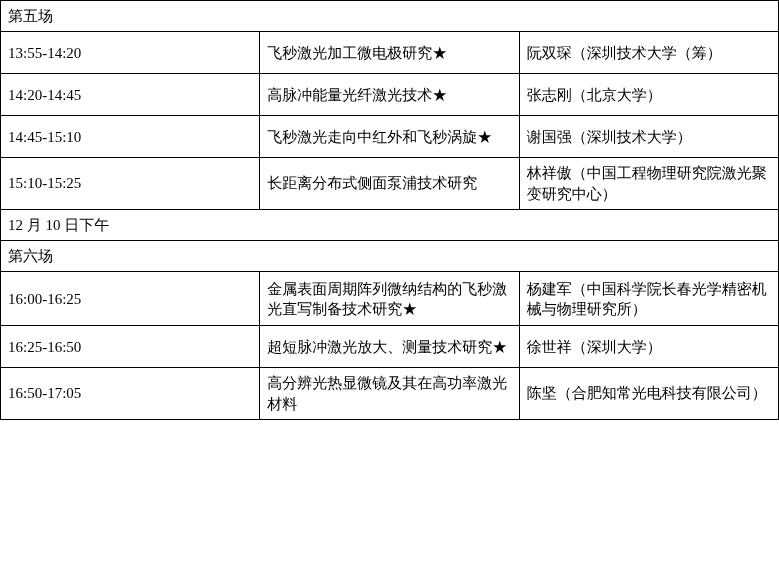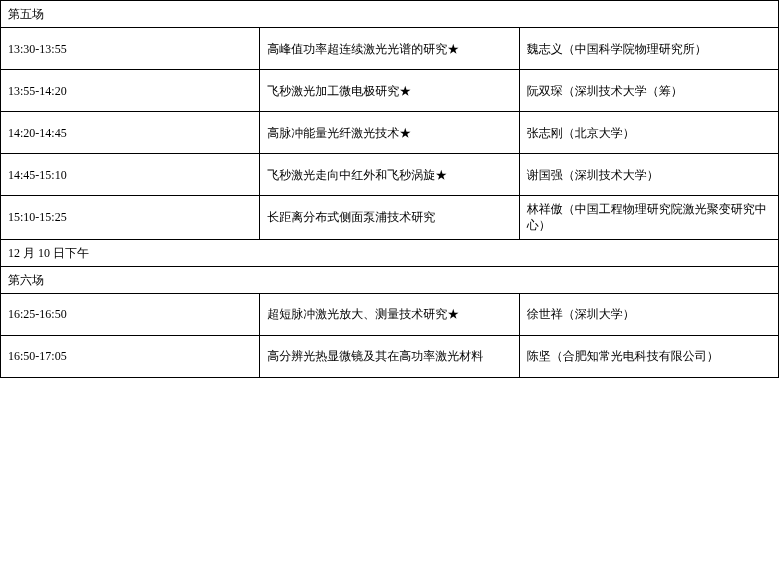--- a/index.html
+++ b/index.html
@@ -20,21 +20,21 @@
     height: 566px;
   }
   table.schedule {
     border-collapse: collapse;
     width: 779px;
     table-layout: fixed;
   }
   table.schedule td {
     border: 1px solid #000000;
     padding: 5px 7px;
-    font-size: 12px;
+    font-size: 15px;
     line-height: 1.35;
     vertical-align: middle;
     font-family: "Liberation Serif", "DejaVu Serif", serif;
   }
   td.col-time {
     width: 108px;
     text-align: left;
     white-space: nowrap;
     font-size: 14px;
   }
@@ -61,25 +61,20 @@
 <body>
 
 <div class="page">
   <table class="schedule">
     <tbody>
 
       <tr class="row-h-section">
         <td class="section-head" colspan="3">第五场</td>
       </tr>
 
-      <tr class="row-h-normal">
-        <td class="col-time">13:30-13:55</td>
-        <td class="col-topic">高峰值功率超连续激光光谱的研究★</td>
-        <td class="col-speaker">魏志义（中国科学院物理研究所）</td>
-      </tr>
 
       <tr class="row-h-normal">
         <td class="col-time">13:55-14:20</td>
         <td class="col-topic">飞秒激光加工微电极研究★</td>
         <td class="col-speaker">阮双琛（深圳技术大学（筹）</td>
       </tr>
 
       <tr class="row-h-normal">
         <td class="col-time">14:20-14:45</td>
         <td class="col-topic">高脉冲能量光纤激光技术★</td>
@@ -101,20 +96,25 @@
 
       <tr class="row-h-section">
         <td class="section-head bold" colspan="3">12 月 10 日下午</td>
       </tr>
 
       <tr class="row-h-section">
         <td class="section-head" colspan="3">第六场</td>
       </tr>
 
 
+      <tr class="row-h-tall">
+        <td class="col-time">16:00-16:25</td>
+        <td class="col-topic">金属表面周期阵列微纳结构的飞秒激光直写制备技术研究★</td>
+        <td class="col-speaker">杨建军（中国科学院长春光学精密机械与物理研究所）</td>
+      </tr>
 
       <tr class="row-h-normal">
         <td class="col-time">16:25-16:50</td>
         <td class="col-topic">超短脉冲激光放大、测量技术研究★</td>
         <td class="col-speaker">徐世祥（深圳大学）</td>
       </tr>
 
       <tr class="row-h-normal">
         <td class="col-time">16:50-17:05</td>
         <td class="col-topic">高分辨光热显微镜及其在高功率激光材料</td>

